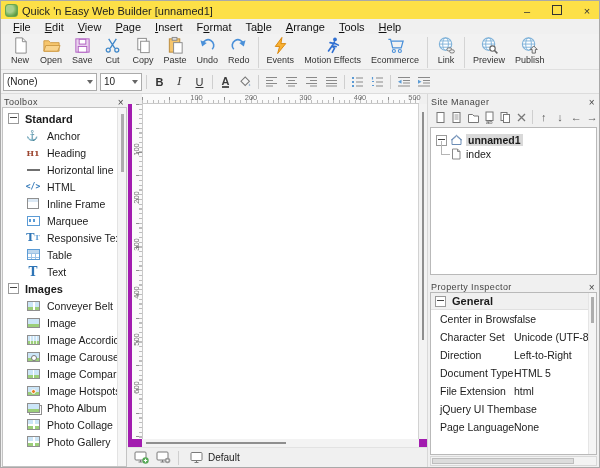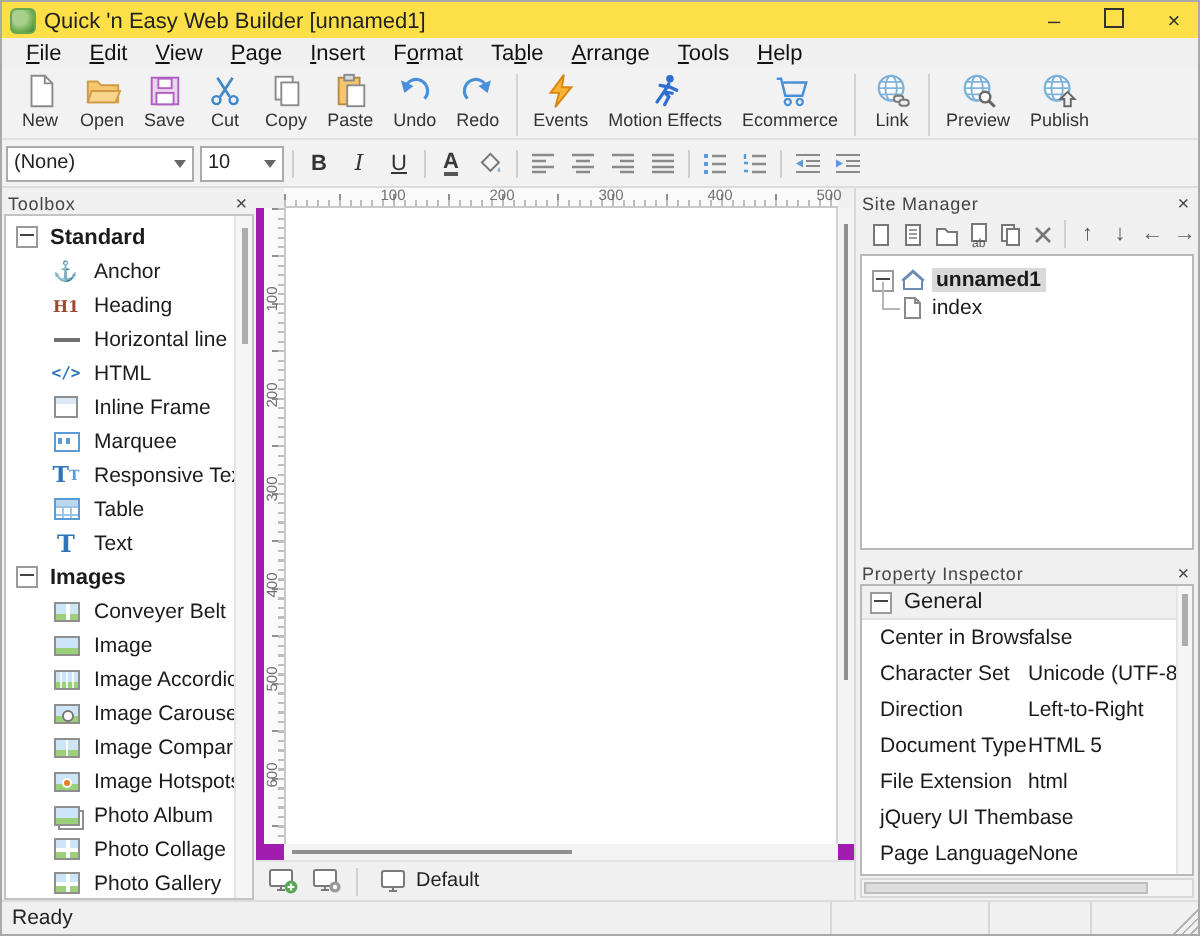--- a/index.html
+++ b/index.html
@@ -117,21 +117,21 @@
   .sm-tree{height:148px;background:#fff;border:1px solid #b9b9b9;margin:0 2px;position:relative;padding-top:5px;box-sizing:border-box}
   .tree-row{height:14px;display:flex;align-items:center;gap:3px;padding-left:5px}
   .tree-label{font-size:10.5px;padding:0 2px}
   .sel{background:#d9d9d9}
   .tree-child{padding-left:20px;position:relative}
   .tree-conn{position:absolute;left:10px;top:-6px;width:8px;height:13px;border-left:1px solid #b5b5b5;border-bottom:1px solid #b5b5b5}
   .splith{height:4px}
   .pi-body{flex:1;background:#fff;border:1px solid #b9b9b9;margin:0 2px;position:relative;overflow:hidden}
   .pi-scroll{position:absolute;right:0;top:0;bottom:0;width:7px;background:#f5f5f5;border-left:1px solid #e5e5e5}
   .pi-thumb{position:absolute;right:2px;top:4px;width:3px;height:26px;background:#adadad}
-  .pi-section{height:16px;display:flex;align-items:center;gap:6px;padding-left:4px;background:#f0f0f0;border-bottom:1px solid #e0e0e0;font-weight:normal}
+  .pi-section{height:16px;display:flex;align-items:center;gap:6px;padding-left:4px;background:#f0f0f0;border-bottom:1px solid #e0e0e0;font-weight:bold}
   .pi-row{height:18px;display:flex;align-items:center}
   .pi-name{width:74px;padding-left:9px;font-size:10.5px;color:#1b1b1b;white-space:nowrap;overflow:hidden;flex:0 0 74px}
   .pi-value{flex:1;font-size:10.5px;color:#1b1b1b;white-space:nowrap;overflow:hidden}
   .pi-hscroll{height:8px;margin:1px 2px 1px 2px;background:#f3f3f3;border:1px solid #d8d8d8;position:relative}
   .pi-hthumb{position:absolute;top:1px;bottom:1px;left:1px;width:140px;background:#dcdcdc;border:1px solid #bdbdbd}
 
   
   .statusbar{height:16px;display:flex;align-items:center;background:#f0f0f0;border-top:1px solid #dcdcdc;font-size:10.5px;color:#222}
   .status-text{flex:1;padding-left:5px}
   .status-cell{height:100%;border-left:1px solid #d6d6d6}
@@ -676,21 +676,14 @@
         <div class="pi-scroll">
             <div class="pi-thumb"></div>
           </div>
       </div>
       <div class="pi-hscroll">
           <div class="pi-hthumb"></div>
         </div>
     </div>
   </div>
 
-  <div class="statusbar">
-    <span class="status-text">Ready</span>
-    <span class="status-cell" style="width:78px"></span>
-    <span class="status-cell" style="width:50px"></span>
-    <span class="status-cell" style="width:40px"></span>
-    <span class="grip"></span>
-  </div>
 
 </div>
 
 </body></html>

